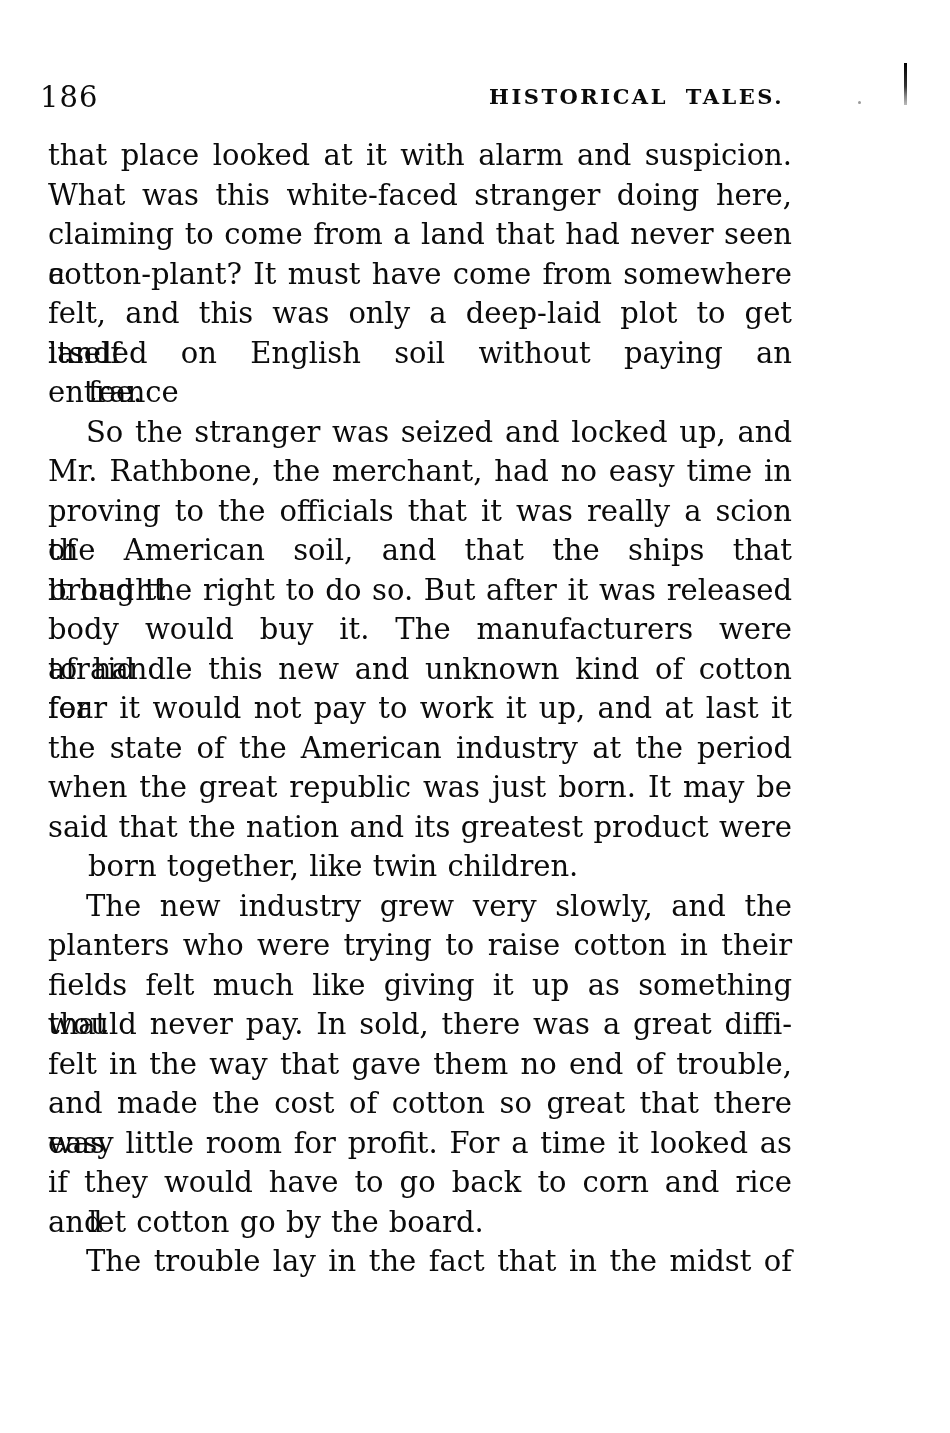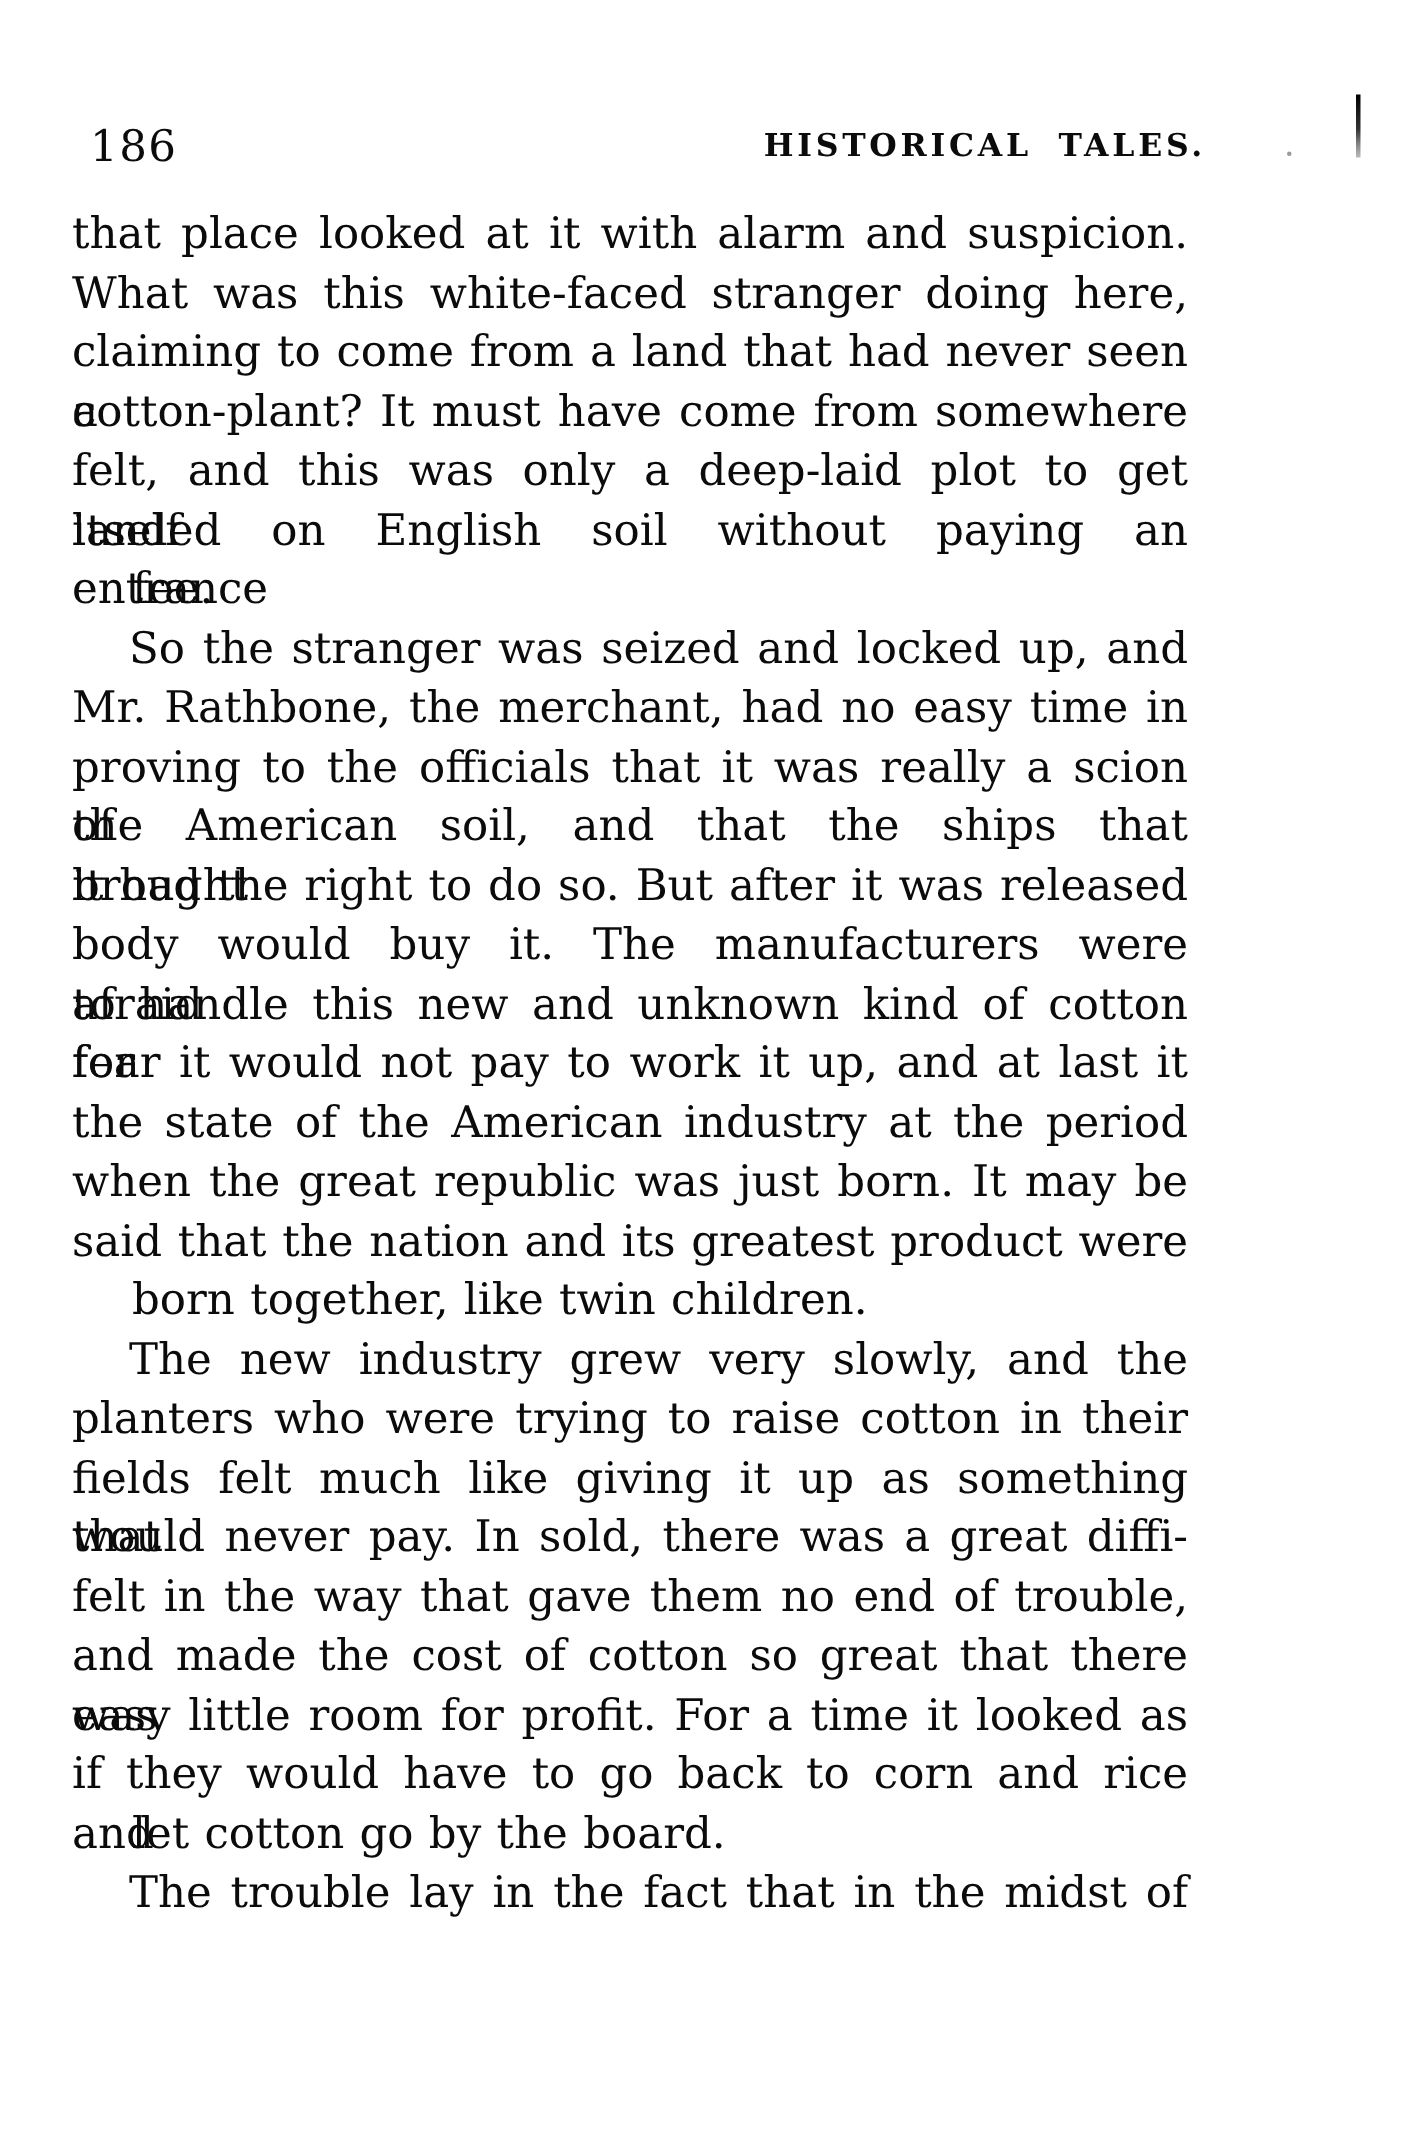--- a/index.html
+++ b/index.html
@@ -16,21 +16,21 @@
     overflow: hidden;
   }
   .page {
     position: absolute;
     inset: 0;
     background: #ffffff;
   }
   .header {
     position: absolute;
     top: 80px;
-    left: 60px;
+    left: 40px;
     width: 744px;
     height: 34px;
   }
   .page-number {
     position: absolute;
     left: 0;
     top: 0;
     font-size: 29px;
     letter-spacing: 1px;
   }

